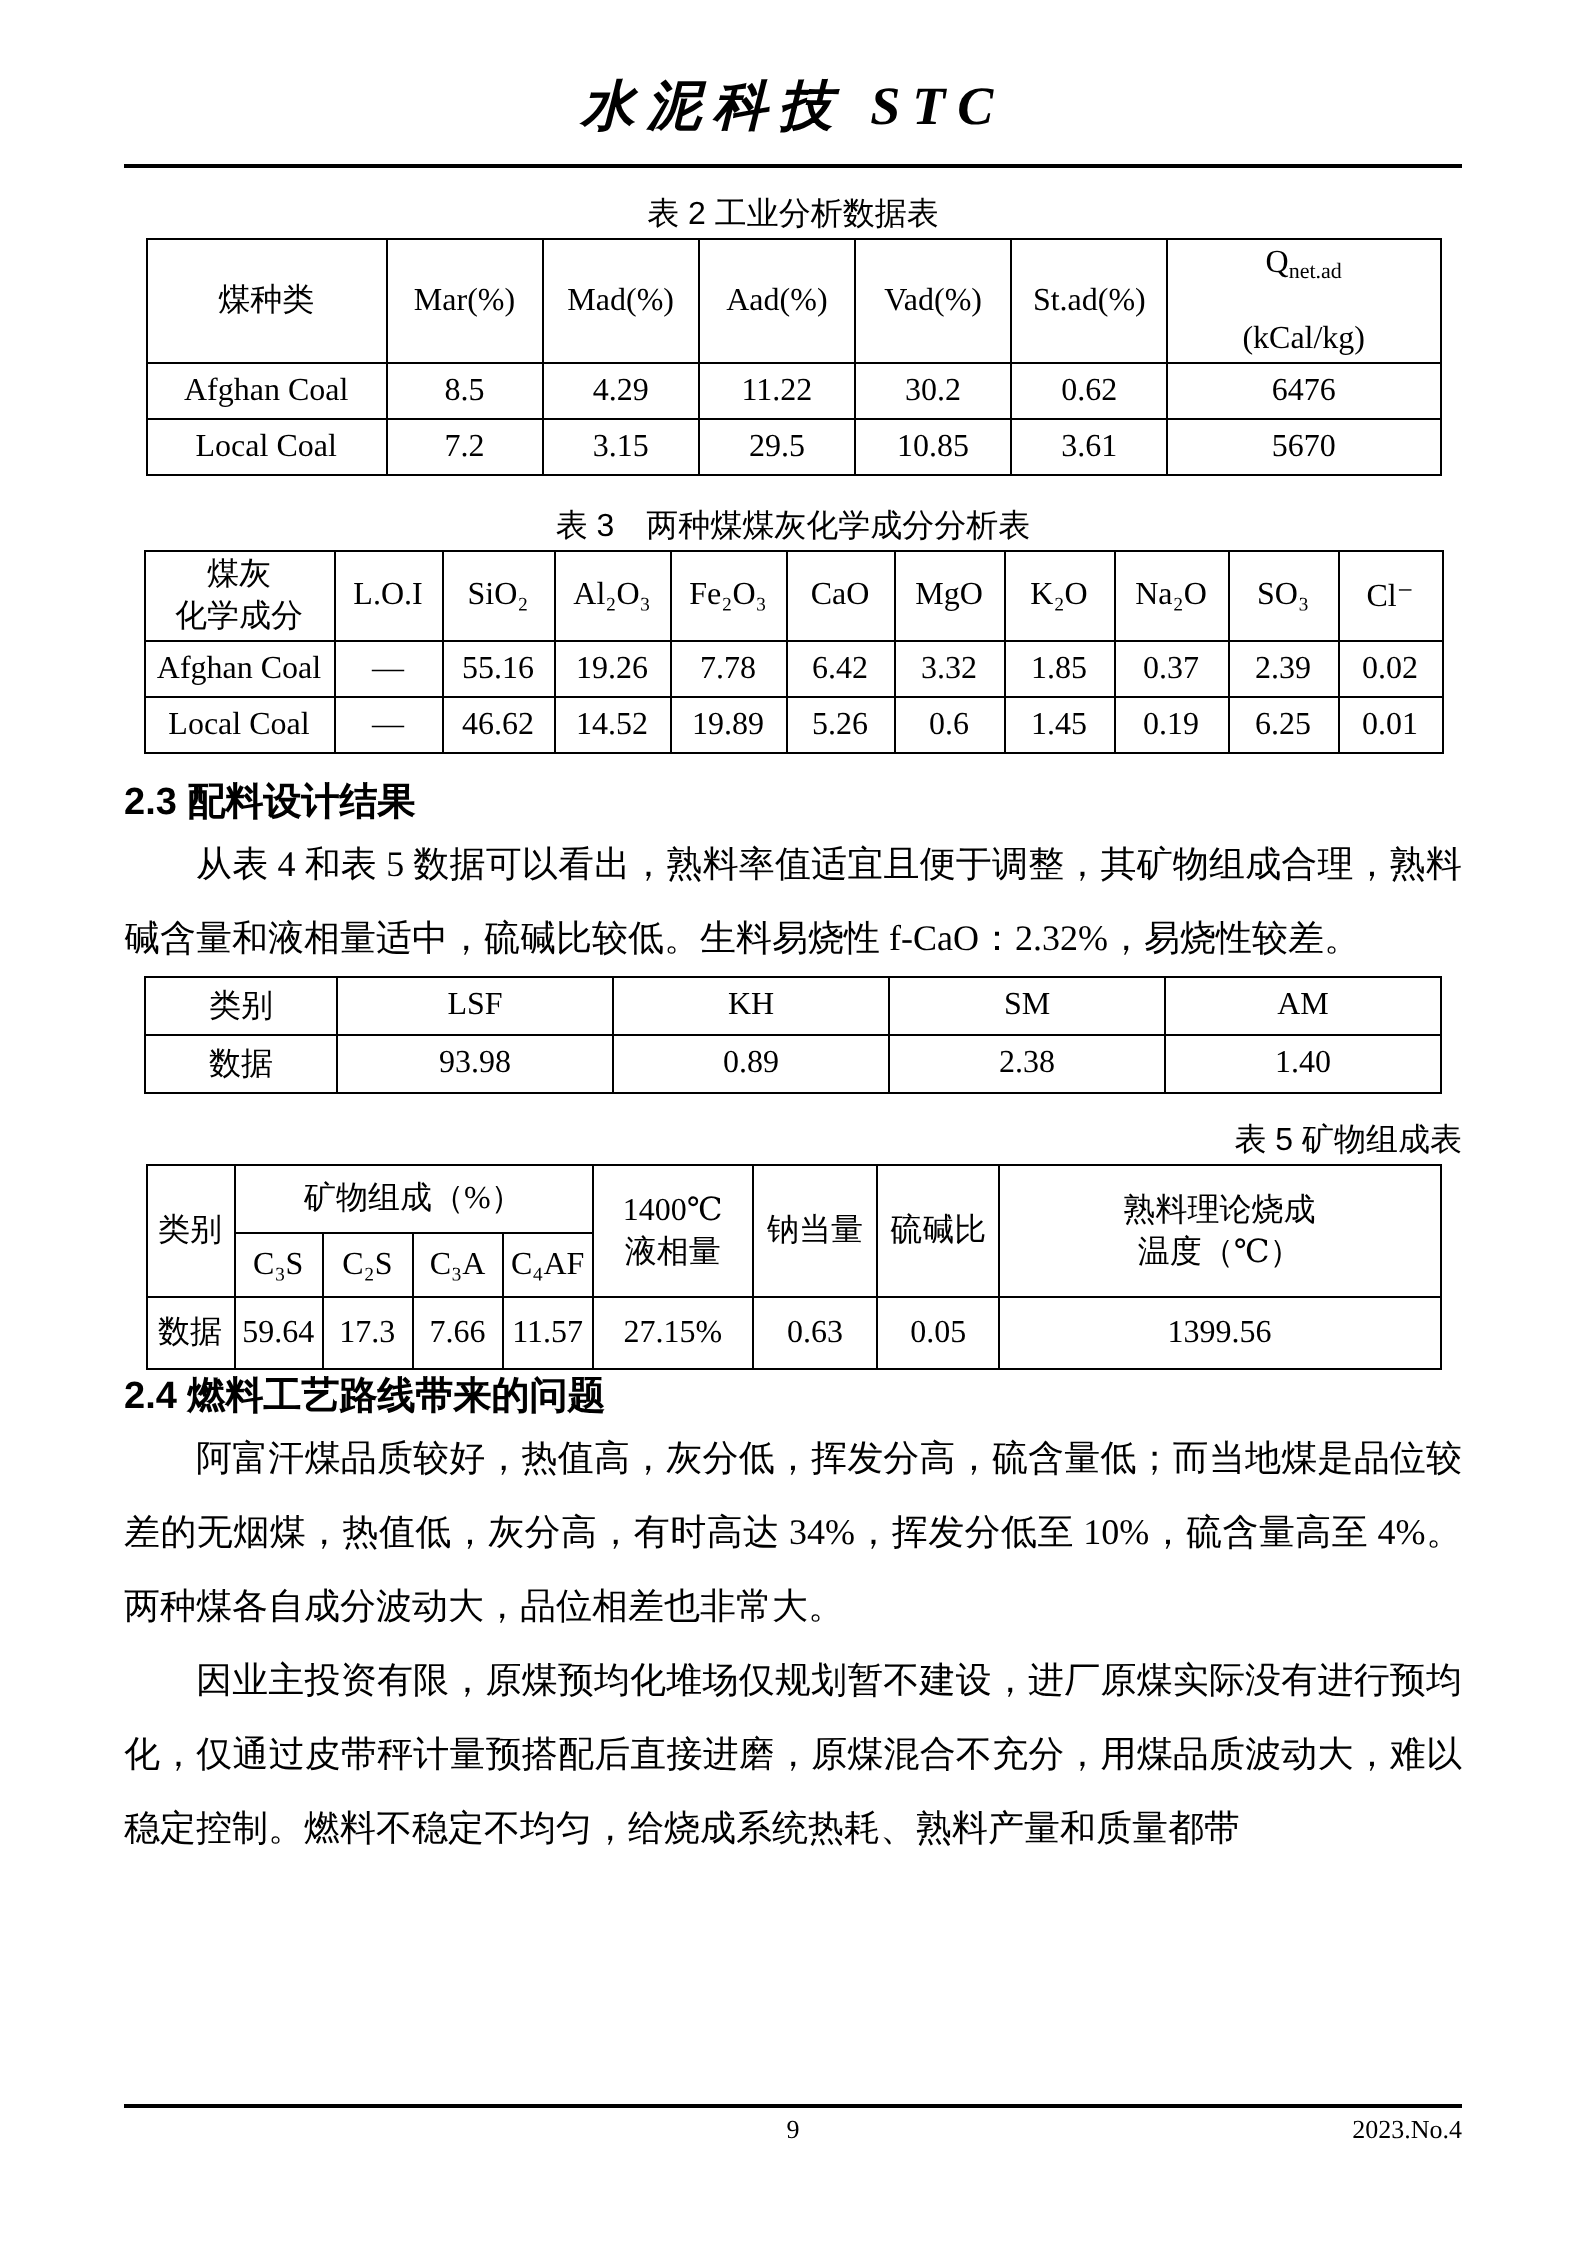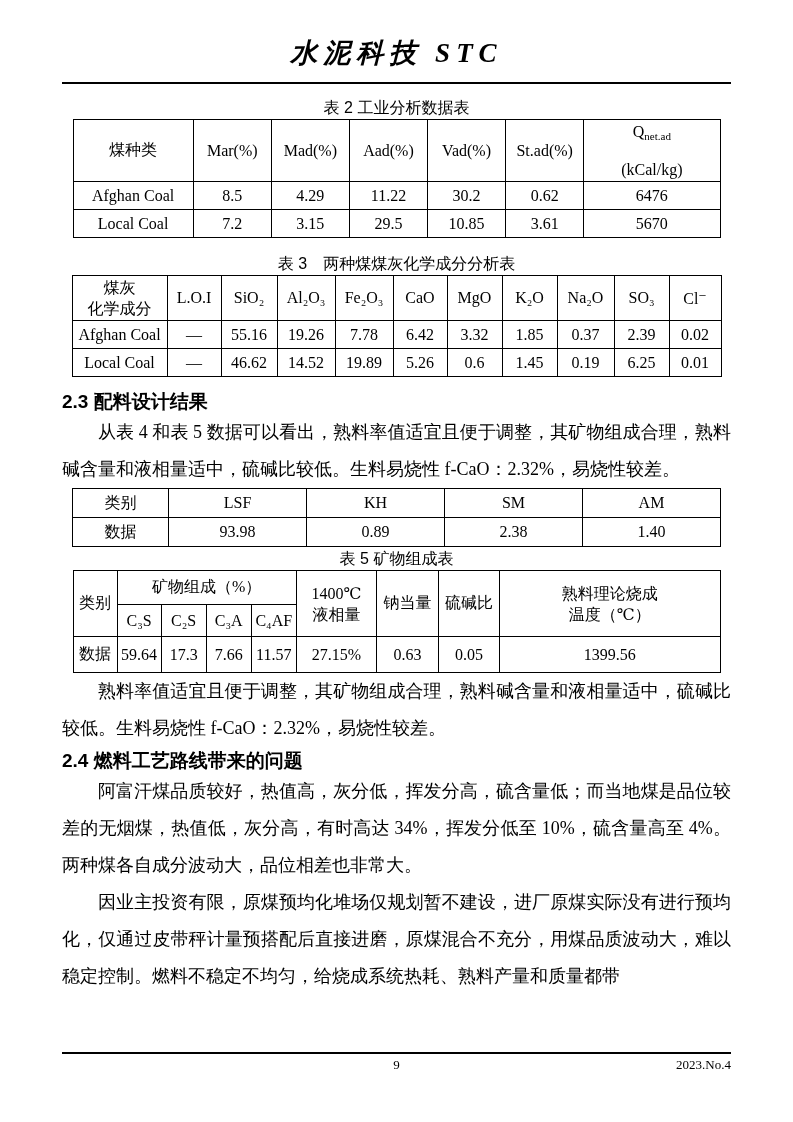--- a/index.html
+++ b/index.html
@@ -21,21 +21,21 @@
   }
   .header-rule { margin-top: 12px; border-top: 2px solid #000; }
   .caption {
     text-align: center;
     font-family: "Liberation Sans", "DejaVu Sans", sans-serif;
     font-weight: normal; font-size: 16px; line-height: 22px;
   }
   .cap-t2 { margin-top: 13px; }
   .cap-t3 { margin-top: 15px; }
   .cap-t4 { margin-top: 7px; }
-  .cap-t5 { margin-top: 1px; }
+  .cap-t5 { margin-top: 13px; text-align: right; }
   table.t {
     border-collapse: collapse; table-layout: fixed;
     width: 648px; margin: 0 auto;
     font-size: 16px; text-align: center;
     border: 1.5px solid #000;
   }
   .mt5 { margin-top: 5px; } .mt3 { margin-top: 3px; } .mt2 { margin-top: 2px; }
   table.t td {
     border: 1px solid #000;
     padding: 1px 2px;
@@ -251,21 +251,20 @@
         <td>7.66</td>
         <td>11.57</td>
         <td>27.15%</td>
         <td>0.63</td>
         <td>0.05</td>
         <td>1399.56</td>
       </tr>
     </tbody>
   </table>
 
-  <p class="body p2">熟料率值适宜且便于调整，其矿物组成合理，熟料碱含量和液相量适中，硫碱比较低。生料易烧性 f-CaO：2.32%，易烧性较差。</p>
 
   <h2 class="sec-heading h24">2.4 燃料工艺路线带来的问题</h2>
   <p class="body p3">阿富汗煤品质较好，热值高，灰分低，挥发分高，硫含量低；而当地煤是品位较差的无烟煤，热值低，灰分高，有时高达 34%，挥发分低至 10%，硫含量高至 4%。两种煤各自成分波动大，品位相差也非常大。</p>
   <p class="body">因业主投资有限，原煤预均化堆场仅规划暂不建设，进厂原煤实际没有进行预均化，仅通过皮带秤计量预搭配后直接进磨，原煤混合不充分，用煤品质波动大，难以稳定控制。燃料不稳定不均匀，给烧成系统热耗、熟料产量和质量都带</p>
 
   <div class="footer">
     <span class="page-num">9</span>
     <span class="issue">2023.No.4</span>
   </div>
 

